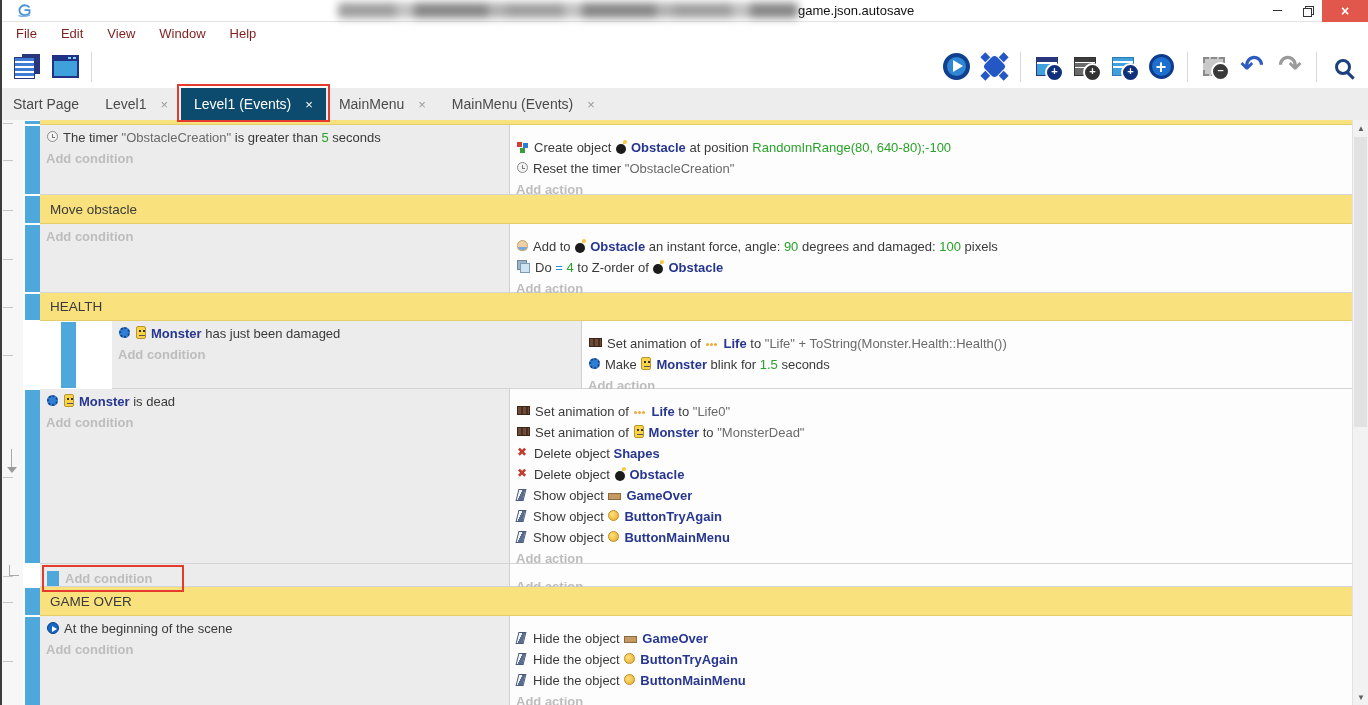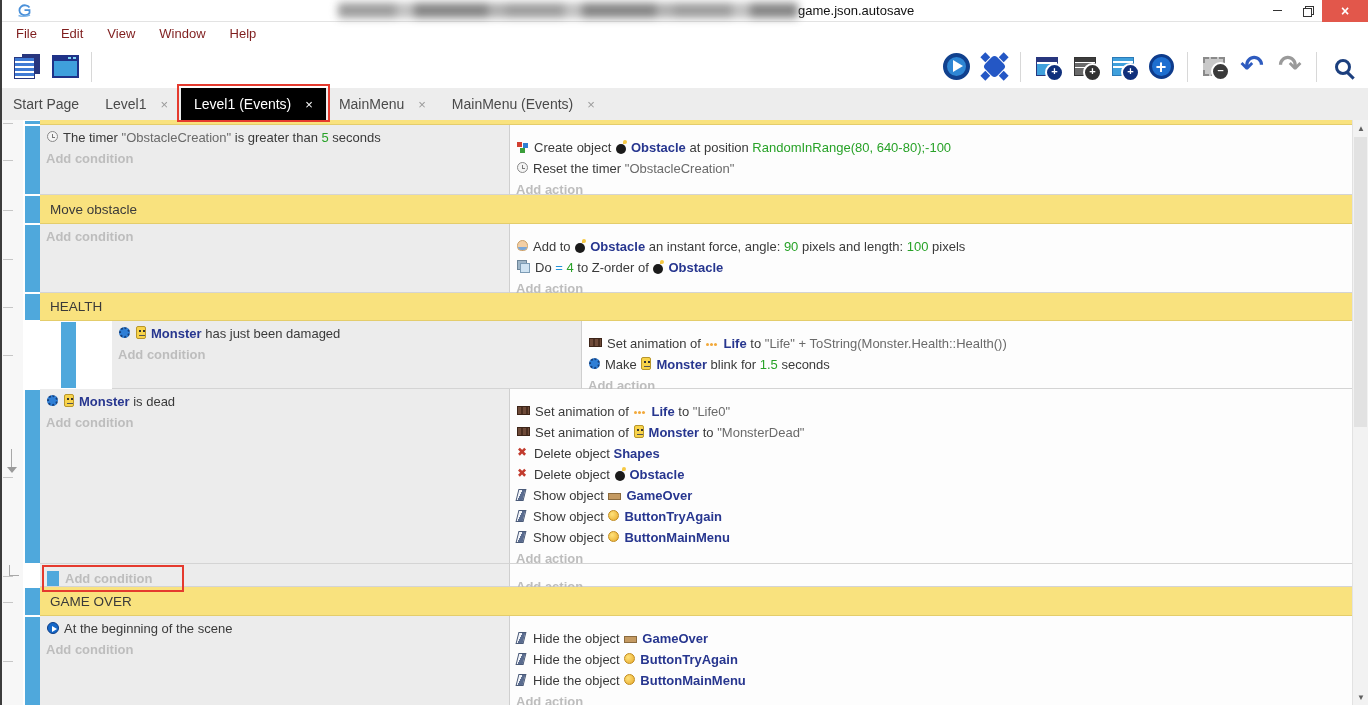--- a/index.html
+++ b/index.html
@@ -64,21 +64,21 @@
   .tbi-delete-event::after { content:"–"; background:#3a3a3a; }
   .tbi-undo::before { content:"\21B6"; font-size:28px; color:#2e5bbf; font-weight:700; line-height:24px; }
   .tbi-redo::before { content:"\21B7"; font-size:28px; color:#9a9a9a; font-weight:700; line-height:24px; }
   .tbi-search { width:16px; height:16px; border:3px solid #1c3f7e; border-radius:50%; }
   .tbi-search::after { content:""; position:absolute; right:-7px; bottom:-5px; width:9px; height:3px; background:#1c3f7e; transform:rotate(45deg); }
 
   
   .tab-bar { height:32px; background:#ededed; display:flex; align-items:stretch; padding-left:0; font-size:14px; color:#4a4a4a; }
   .tab { display:flex; align-items:center; padding:0 13px; position:relative; cursor:pointer; white-space:nowrap; }
   .tab-close { margin-left:14px; color:#9a9a9a; font-size:13px; cursor:pointer; }
-  .tab.active { background:#000000; color:#fff; }
+  .tab.active { background:#0c4a6e; color:#fff; }
   .tab.active .tab-close { color:#fff; }
   .tab-annotation { position:absolute; left:-4px; right:-4px; top:-4px; bottom:-2px; border:2px solid #e53a2e; pointer-events:none; z-index:10; }
 
   
   .sheet { position:absolute; top:120px; left:0; right:16px; bottom:0; overflow:hidden; background:#fff; }
   .sh-row { display:flex; width:100%; }
   .g-cell { width:23px; background:#f7f7f7; position:relative; flex:none; }
   .g-cell::after { content:""; position:absolute; left:3px; top:50%; width:10px; height:1px; background:#c6c6c6; }
   .barw { width:17px; padding:1px 0 1px 2px; background:#fff; flex:none; }
   .bar { width:15px; height:100%; background:#4fa8dc; }
@@ -291,21 +291,21 @@
     <div class="sh-row" style="height: 69px;">
       <div class="g-cell"></div>
       <div class="barw">
         <div class="bar"></div>
       </div>
       <div class="cells">
         <div class="cond-cell">
           <div class="line placeholder">Add condition</div>
         </div>
         <div class="act-cell">
-          <div class="line"><span class="ic force-icon"></span><span class="seg">Add to </span><span class="ic bomb-icon"></span><span class="seg-obj">Obstacle</span><span class="seg"> an instant force, angle: </span><span class="seg-green">90</span><span class="seg"> pixels and length: </span><span class="seg-green">100</span><span class="seg"> pixels</span></div>
+          <div class="line"><span class="ic force-icon"></span><span class="seg">Add to </span><span class="ic bomb-icon"></span><span class="seg-obj">Obstacle</span><span class="seg"> an instant force, angle: </span><span class="seg-green">90</span><span class="seg"> degrees and damaged: </span><span class="seg-green">100</span><span class="seg"> pixels</span></div>
           <div class="line"><span class="ic zorder-icon"></span><span class="seg">Do </span><span class="seg-op">= </span><span class="seg-green">4</span><span class="seg"> to Z-order of </span><span class="ic bomb-icon"></span><span class="seg-obj">Obstacle</span></div>
           <div class="line placeholder">Add action</div>
         </div>
       </div>
     </div>
     <div class="sh-row" style="height: 28px;">
       <div class="g-cell"></div>
       <div class="barw">
         <div class="bar"></div>
       </div>

